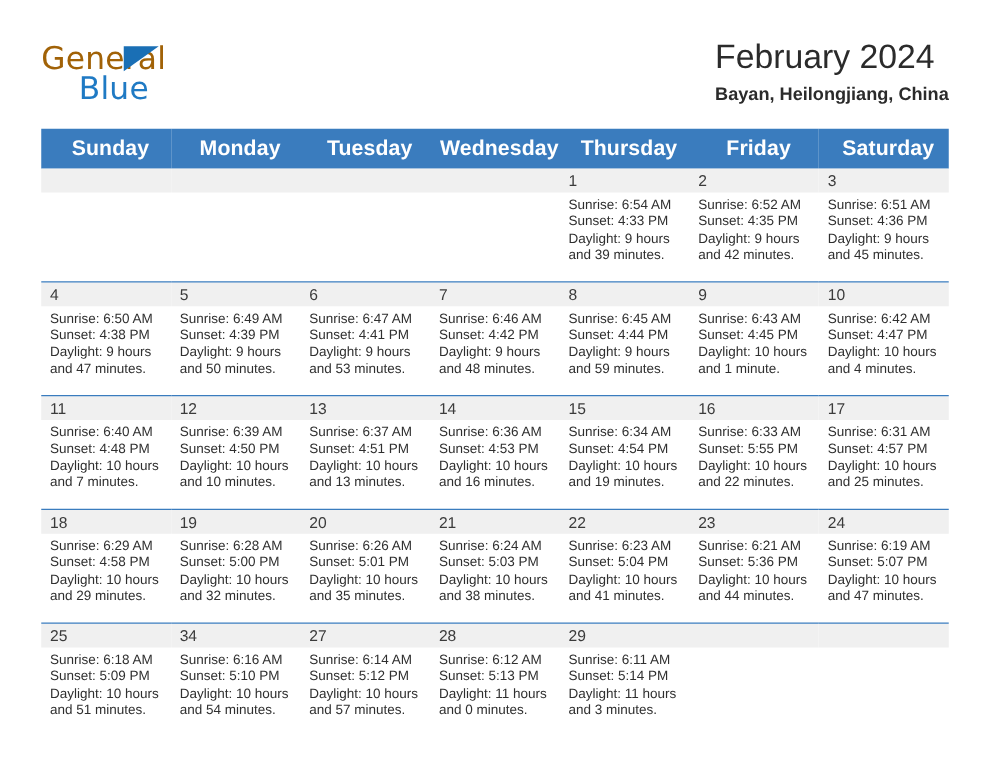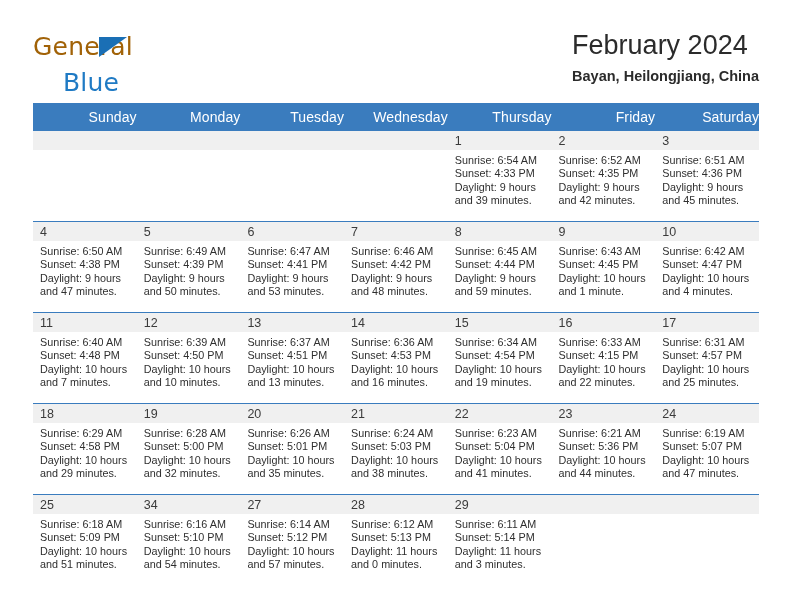--- a/index.html
+++ b/index.html
@@ -59,21 +59,20 @@
   }
   .logo-blue {
     position: absolute;
     left: 30px;
     top: 24px;
     font-size: 25px;
     letter-spacing: 0.2px;
     color: #1f7ac4;
     font-family: "DejaVu Sans", sans-serif;
     font-weight: 400;
-    margin-top: 12px;
   }
 
   .titles {
     position: absolute;
     right: 0;
     top: 0;
     text-align: left;
   }
   .month-title {
     font-size: 27px;
@@ -97,23 +96,23 @@
     left: 33px;
     top: 103px;
     width: 726px;
     border-collapse: collapse;
     table-layout: fixed;
   }
 
   .calendar th {
     background: #3a7cbe;
     color: #ffffff;
-    font-size: 14px;
-    font-weight: 400;
-    text-align: right;
+    font-size: 17px;
+    font-weight: 700;
+    text-align: center;
     padding: 6px 0 6px 7px;
     height: 13px;
     vertical-align: middle;
     letter-spacing: 0.1px;
   }
 
   .calendar td {
     width: 103.7px;
     vertical-align: top;
     padding: 0;
@@ -396,21 +395,21 @@
                 <div>Daylight: 10 hours</div>
                 <div>and 19 minutes.</div>
               </div>
             </div>
           </td>
           <td>
             <div class="cell">
               <div class="daynum-band">16</div>
               <div class="info">
                 <div>Sunrise: 6:33 AM</div>
-                <div>Sunset: 4:15 PM</div>
+                <div>Sunset: 5:55 PM</div>
                 <div>Daylight: 10 hours</div>
                 <div>and 22 minutes.</div>
               </div>
             </div>
           </td>
           <td>
             <div class="cell">
               <div class="daynum-band">17</div>
               <div class="info">
                 <div>Sunrise: 6:31 AM</div>

